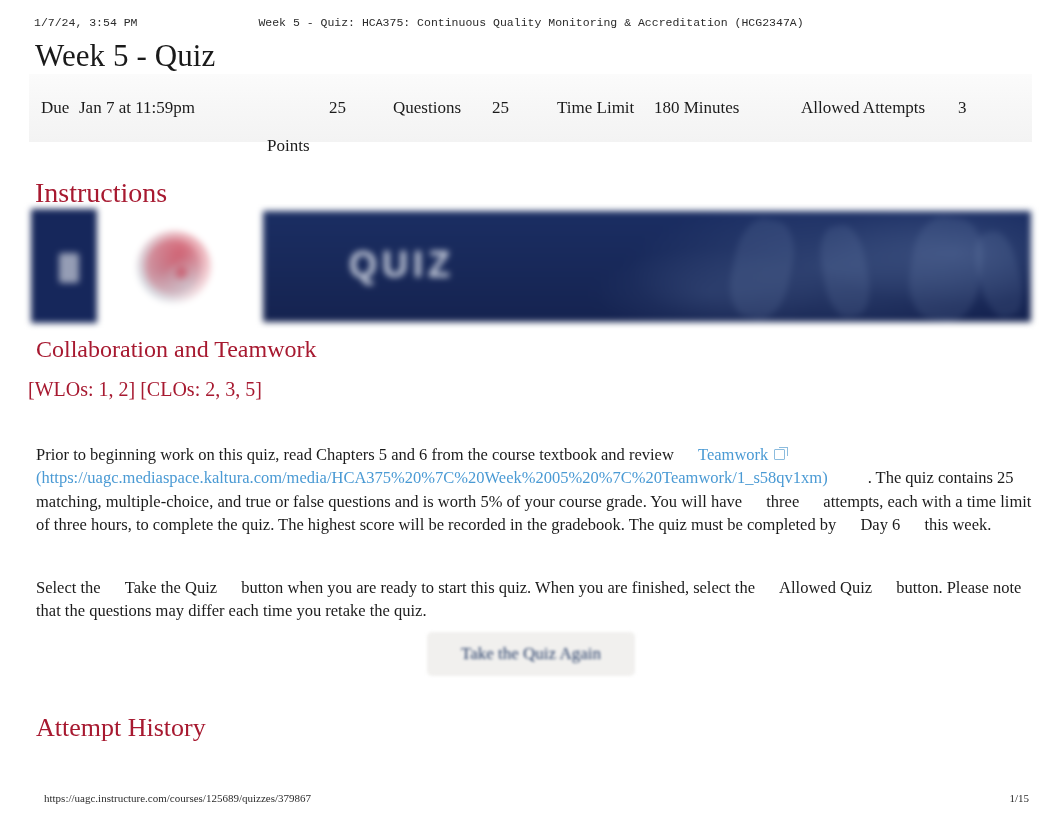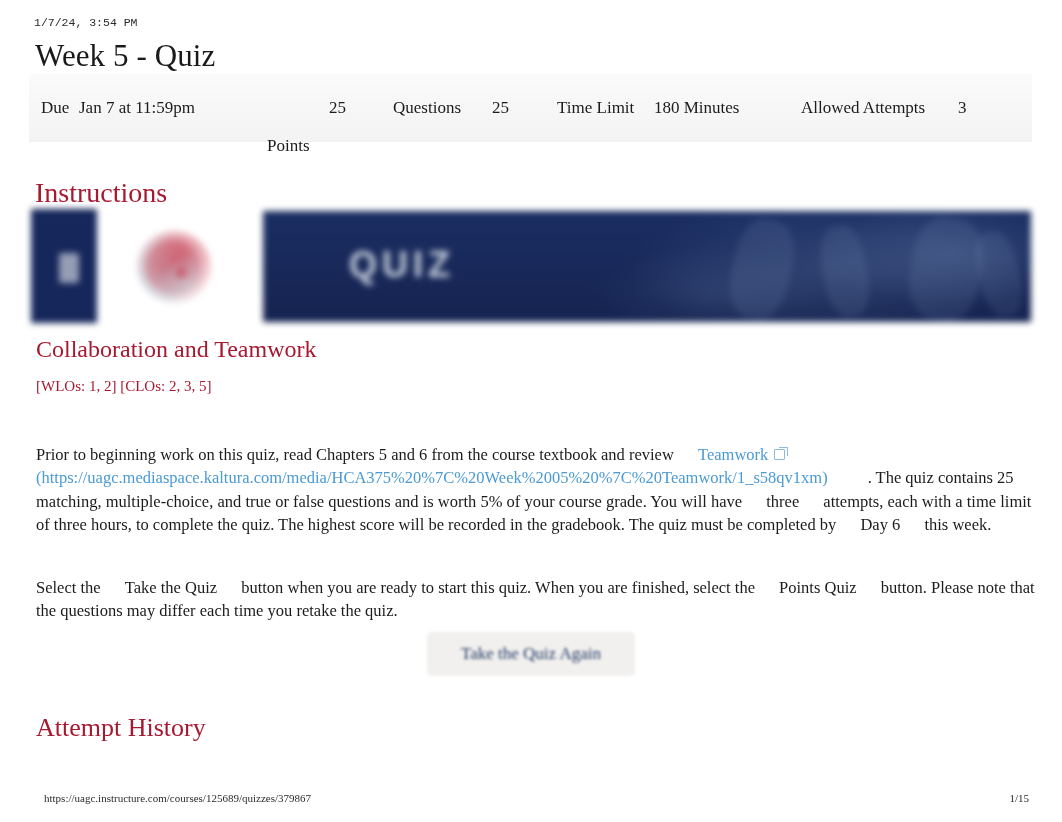--- a/index.html
+++ b/index.html
@@ -105,22 +105,22 @@
     font-size: 28px;
     margin-top: 25px;
   }
   .h-collab {
     top: 336px;
     left: 36px;
     font-size: 24px;
   }
   .h-wlo {
     top: 378px;
-    left: 36px;
-    font-size: 15px;
+    left: 28px;
+    font-size: 20px;
     text-align: right;
   }
   .h-attempt {
     top: 713px;
     left: 36px;
     font-size: 26px;
   }
 
   
   .banner {
@@ -315,20 +315,21 @@
     right: 33px;
     top: 0;
     white-space: nowrap;
   }
 </style>
 </head>
 <body>
 
 <div class="print-header">
   <span class="ph-date">1/7/24, 3:54 PM</span>
+  <span class="ph-title">Week 5 - Quiz: HCA375: Continuous Quality Monitoring &amp; Accreditation (HCG2347A)</span>
 </div>
 
 <h1 class="page-title">Week 5 - Quiz</h1>
 
 <div class="meta-bar">
   <div class="meta-row">
     <span class="meta-cell meta-label mc-due">Due</span>
     <span class="meta-cell meta-value mc-due-v">Jan 7 at 11:59pm</span>
     <span class="meta-cell meta-label mc-points">Points</span>
     <span class="meta-cell meta-value mc-points-v">25</span>
@@ -364,21 +365,21 @@
 
 <h2 class="heading-crimson h-collab">Collaboration and Teamwork</h2>
 <h2 class="heading-crimson h-wlo">[WLOs: 1, 2] [CLOs: 2, 3, 5]</h2>
 
 <p class="para p1">
   <span>Prior to beginning work on this quiz, read Chapters 5 and 6 from the course textbook and review </span><span class="bold-space"></span><a class="link" href="#">Teamwork</a><span class="ext-icon"></span><br>
   <span class="urlline">(https://uagc.mediaspace.kaltura.com/media/HCA375%20%7C%20Week%2005%20%7C%20Teamwork/1_s58qv1xm)</span><span class="bold-space"></span><span class="bold-space"></span><span>. The quiz contains 25 matching, multiple-choice, and true or false questions and is worth 5% of your course grade. You will have </span><span class="bold-space"></span><span>three</span><span class="bold-space"></span><span> attempts, each with a time limit of three hours, to complete the quiz. The highest score will be recorded in the gradebook. The quiz must be completed by </span><span class="bold-space"></span><span>Day 6</span><span class="bold-space"></span><span> this week.</span>
 </p>
 
 <p class="para p2">
-  <span>Select the </span><span class="bold-space"></span><span>Take the Quiz</span><span class="bold-space"></span><span> button when you are ready to start this quiz. When you are finished, select the </span><span class="bold-space"></span><span>Points Quiz</span><span class="bold-space"></span><span> button. Please note that the questions may differ each time you retake the quiz.</span>
+  <span>Select the </span><span class="bold-space"></span><span>Take the Quiz</span><span class="bold-space"></span><span> button when you are ready to start this quiz. When you are finished, select the </span><span class="bold-space"></span><span>Allowed Quiz</span><span class="bold-space"></span><span> button. Please note that the questions may differ each time you retake the quiz.</span>
 </p>
 
 <div class="quiz-btn-wrap">
   <button class="quiz-btn">Take the Quiz Again</button>
 </div>
 
 <h2 class="heading-crimson h-attempt">Attempt History</h2>
 
 <div class="print-footer">
   <span class="pf-url">https://uagc.instructure.com/courses/125689/quizzes/379867</span>

